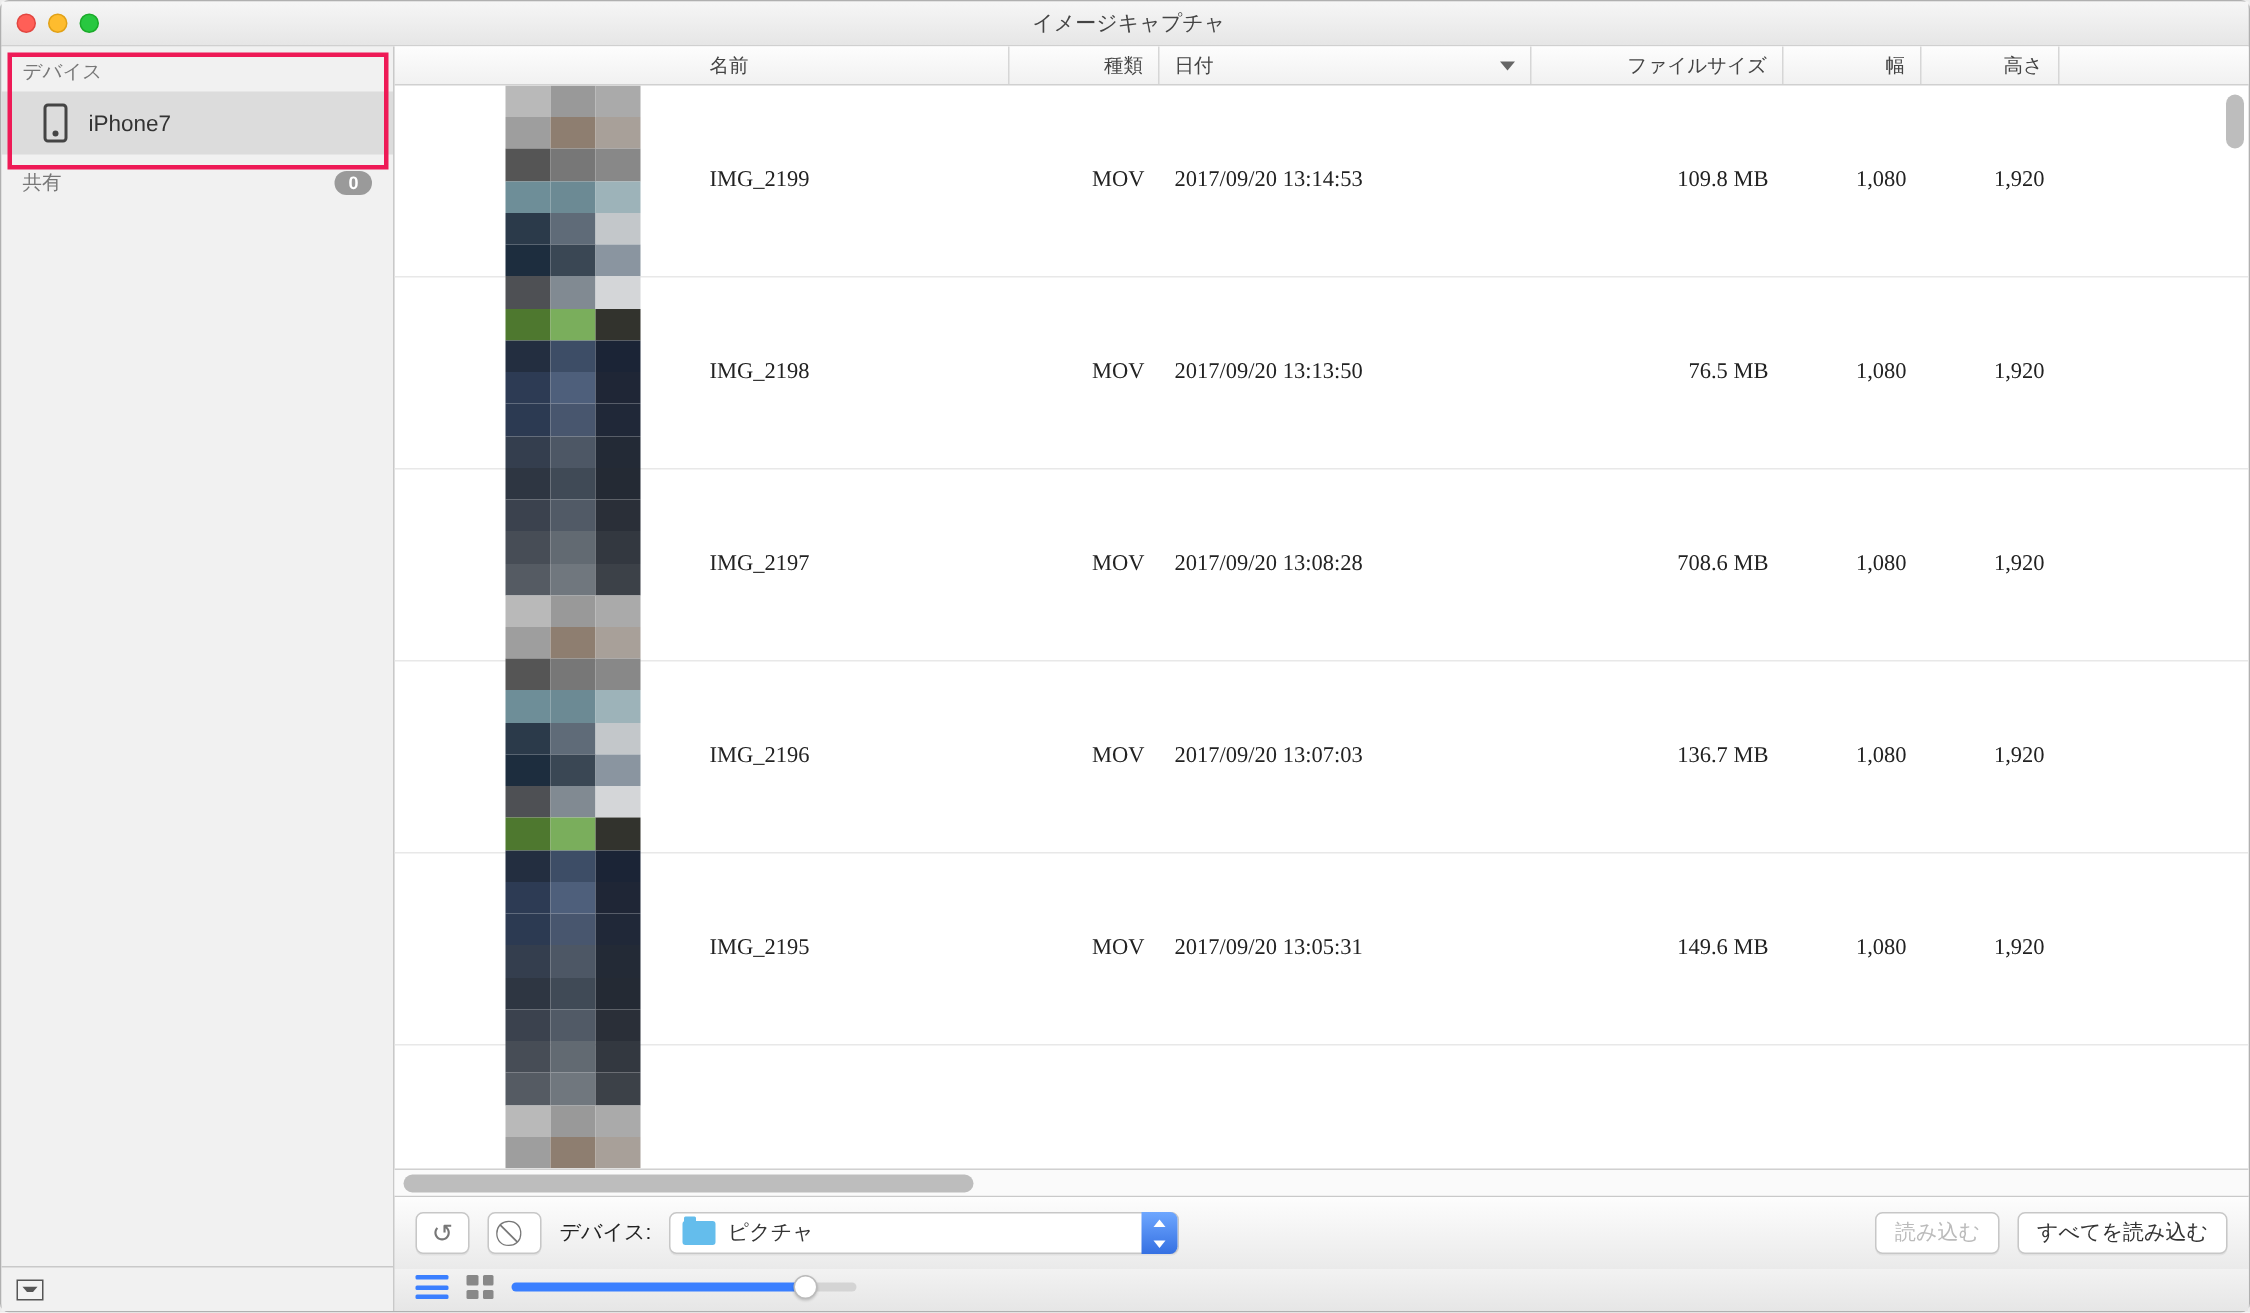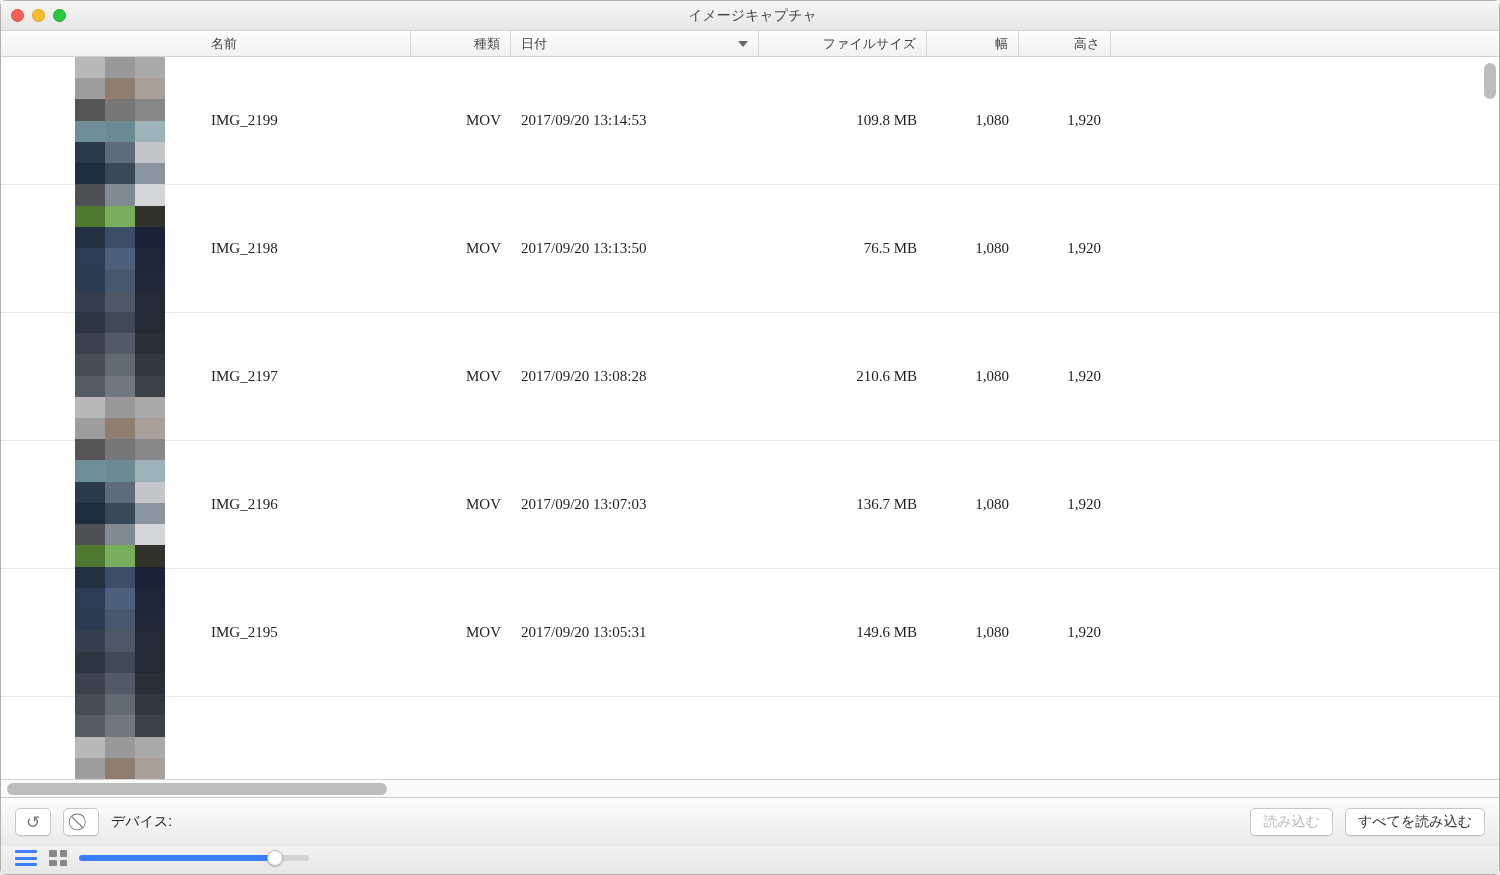--- a/index.html
+++ b/index.html
@@ -279,20 +279,35 @@
       <span class="dot-close"></span>
       <span class="dot-min"></span>
       <span class="dot-max"></span>
     </div>
     <div class="title-text">イメージキャプチャ</div>
     <div style="width:60px"></div>
   </div>
 
   <div class="body-area">
 
+    <div class="sidebar">
+      <div class="highlight-box"></div>
+      <div class="section-label">デバイス</div>
+      <div class="device-row selected">
+        <div class="device-icon"></div>
+        <span>iPhone7</span>
+      </div>
+      <div class="share-row">
+        <span>共有</span>
+        <span class="badge">0</span>
+      </div>
+      <div class="sidebar-footer">
+        <div class="collapse-icon"></div>
+      </div>
+    </div>
 
     <div class="main">
 
       <div class="table-header">
         <div class="th thumb"></div>
         <div class="th name">
             <span>名前</span>
           </div>
         <div class="th kind">
             <span>種類</span>
@@ -330,21 +345,21 @@
               <div class="cell date">2017/09/20 13:13:50</div>
               <div class="cell size">76.5 MB</div>
               <div class="cell width">1,080</div>
               <div class="cell height">1,920</div>
             </div>
             <div class="row">
               <div class="cell thumb"></div>
               <div class="cell name">IMG_2197</div>
               <div class="cell kind">MOV</div>
               <div class="cell date">2017/09/20 13:08:28</div>
-              <div class="cell size">210.6 MB</div>
+              <div class="cell size">708.6 MB</div>
               <div class="cell width">1,080</div>
               <div class="cell height">1,920</div>
             </div>
             <div class="row">
               <div class="cell thumb"></div>
               <div class="cell name">IMG_2196</div>
               <div class="cell kind">MOV</div>
               <div class="cell date">2017/09/20 13:07:03</div>
               <div class="cell size">136.7 MB</div>
               <div class="cell width">1,080</div>
@@ -472,20 +487,28 @@
         </div>
       </div>
       <div class="hscroll">
         <div class="hscroll-thumb"></div>
       </div>
 
       <div class="toolbar">
         <div class="btn icon-btn">↺</div>
         <div class="btn icon-btn disabled">⃠</div>
         <div class="import-label">デバイス:</div>
+        <div class="dest-select">
+          <div class="folder-icon"></div>
+          <div class="dest-text">ピクチャ</div>
+          <div class="stepper">
+              <span></span>
+              <span></span>
+            </div>
+        </div>
         <div class="spacer"></div>
         <div class="btn disabled">読み込む</div>
         <div class="btn">すべてを読み込む</div>
       </div>
 
       <div class="statusbar">
         <div class="view-list">
             <span></span>
             <span></span>
             <span></span>

